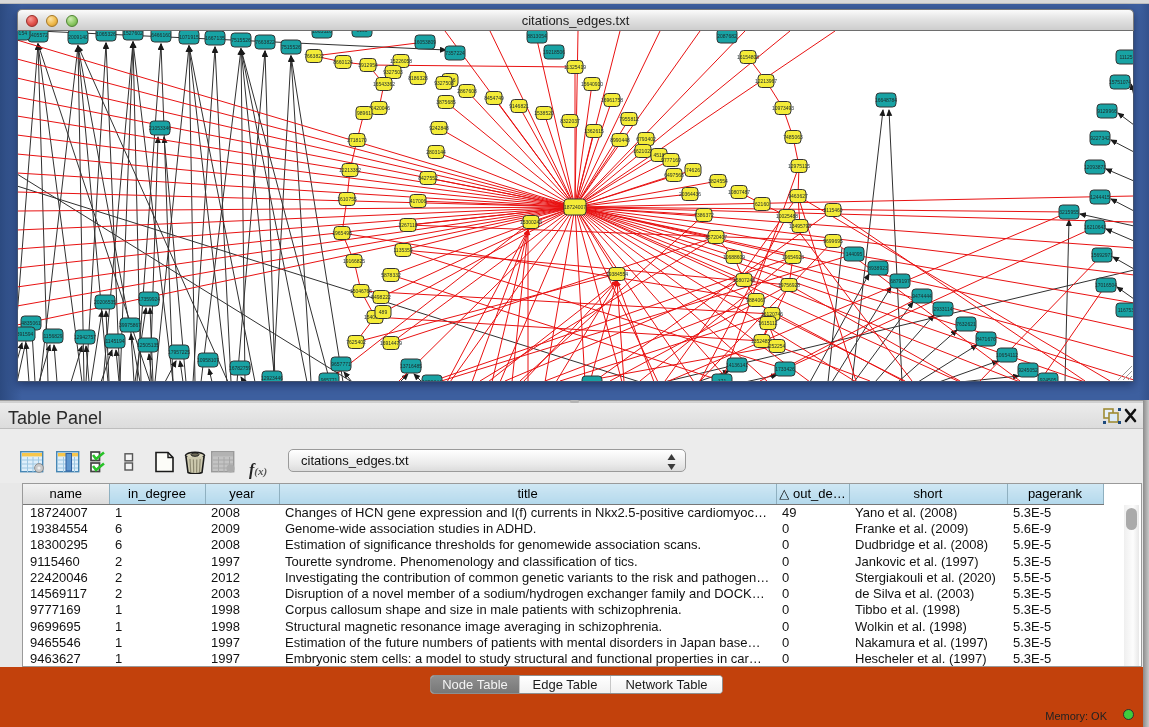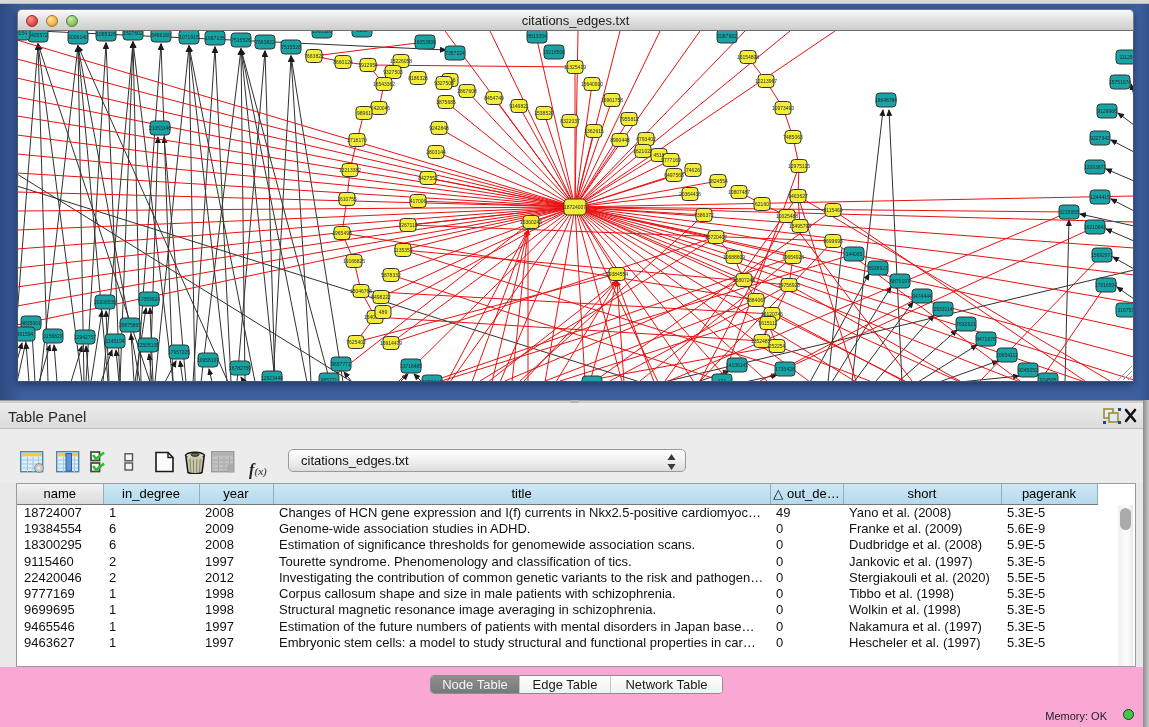--- a/index.html
+++ b/index.html
@@ -8,33 +8,33 @@
 #desk{position:absolute;left:0;top:4px;width:100%;height:396px;background:linear-gradient(90deg,#2c4a80 0,#3d5f9f 22px,#3d5f9f calc(100% - 10px),#33528c 100%)}
 #win{position:absolute;left:17px;top:5px;width:1117px;height:373px;border-radius:5px 5px 0 0;box-shadow:0 3px 9px rgba(0,10,40,.45)}
 #tbar{position:absolute;left:0;top:0;width:100%;height:22px;border-radius:5px 5px 0 0;background:linear-gradient(#fbfbfb,#e3e3e3 45%,#cdcdcd);border:1px solid #7a7a7a;border-bottom:1px solid #6e6e6e}
 #tbar .title{position:absolute;left:0;right:0;top:3px;text-align:center;font-size:13px;color:#222}
 .tl{position:absolute;top:5px;width:12px;height:12px;border-radius:50%}
 #tl1{left:8px;background:radial-gradient(circle at 35% 30%,#f79b96,#e1514a 55%,#b33430);border:1px solid #9a2b27}
 #tl2{left:28px;background:radial-gradient(circle at 35% 30%,#fbe2a4,#efba4b 55%,#c98f2d);border:1px solid #a57724}
 #tl3{left:48px;background:radial-gradient(circle at 35% 30%,#cdeab2,#8cc963 55%,#5f9e3e);border:1px solid #4e8431}
 #divider{position:absolute;left:0;top:400px;width:100%;height:3px;background:#d0d0d0;border-top:1px solid #9b9b9b}
 #tphead{position:absolute;left:0;top:403px;width:100%;height:26px;background:linear-gradient(#ececec,#dcdcdc);border-bottom:1px solid #bdbdbd}
-#tphead .t{position:absolute;left:8px;top:5px;font-size:15px;color:#2a2a2a}
+#tphead .t{position:absolute;left:8px;top:5px;font-size:18px;color:#2a2a2a}
 #toolbar{position:absolute;left:0;top:429px;width:100%;height:54px;background:#ececec}
-#tblwrap{position:absolute;left:16px;top:483px;width:1120px;height:184px;background:#fff;border:1px solid #9a9a9a;overflow:hidden}
+#tblwrap{position:absolute;left:22px;top:483px;width:1120px;height:184px;background:#fff;border:1px solid #9a9a9a;overflow:hidden}
 table{border-collapse:collapse;table-layout:fixed;width:1074px;font-size:13px}
 th{height:20px;background:linear-gradient(#cfe7f4,#b4d9ec);border-right:1px solid #8fb0c0;border-bottom:1px solid #777;font-weight:normal;font-size:13px;padding:0}
 th.c0{background:linear-gradient(#f2f2f2,#dcdcdc)}
 td{height:16.3px;padding:0 0 0 6px;white-space:nowrap;overflow:hidden;color:#111}
 .c0{width:86px}.c1{width:96px}.c2{width:74px}.c3{width:497px}.c4{width:73px}.c5{width:158px}.c6{width:96px}
 td.c0{padding-left:7px}
 td.c4{padding-left:6px}
 #vscroll{position:absolute;right:2px;top:21px;width:15px;height:162px;background:linear-gradient(90deg,#efefef,#fdfdfd 60%,#e8e8e8)}
 #vthumb{position:absolute;left:2px;top:3px;width:11px;height:22px;background:#aaaaaa;border-radius:5.5px}
-#bottombar{position:absolute;left:0;top:667px;width:100%;height:60px;background:#f9a8d4}
+#bottombar{position:absolute;left:0;top:667px;width:100%;height:60px;background:#c2410c}
 #seg{position:absolute;left:430px;top:8px;height:19px;display:flex;border:1px solid #8e8e8e;border-radius:4px;overflow:hidden;background:#fff;font-size:13px}
 #seg div{display:flex;align-items:center;justify-content:center;height:100%}
 #seg .on{background:linear-gradient(#8f8f8f,#787878);color:#f4f4f4;width:88px}
 #seg .off{background:linear-gradient(#fff,#f1f1f1);color:#1a1a1a}
 #seg .s1{width:91px;border-left:1px solid #c7c7c7}
 #seg .s2{width:112px;border-left:1px solid #c7c7c7}
 #mem{position:absolute;right:42px;top:43px;font-size:11px;color:#222}
 #memdot{position:absolute;right:15px;top:42px;width:11px;height:11px;border-radius:50%;background:#3ecb3e;border:1.5px solid #2e2e2e}
 #redge{position:absolute;right:0;top:400px;width:6px;height:327px;background:linear-gradient(90deg,#8b8b8b,#c8c8c8)}
 .icon{position:absolute;top:22px}
@@ -1017,20 +1017,29 @@
 <tr>
             <td class="c0">22420046</td>
             <td class="c1">2</td>
             <td class="c2">2012</td>
             <td class="c3">Investigating the contribution of common genetic variants to the risk and pathogen…</td>
             <td class="c4">0</td>
             <td class="c5">Stergiakouli et al. (2020)</td>
             <td class="c6">5.5E-5</td>
           </tr>
 <tr>
+            <td class="c0">14569117</td>
+            <td class="c1">2</td>
+            <td class="c2">2003</td>
+            <td class="c3">Disruption of a novel member of a sodium/hydrogen exchanger family and DOCK…</td>
+            <td class="c4">0</td>
+            <td class="c5">de Silva et al. (2003)</td>
+            <td class="c6">5.3E-5</td>
+          </tr>
+<tr>
             <td class="c0">9777169</td>
             <td class="c1">1</td>
             <td class="c2">1998</td>
             <td class="c3">Corpus callosum shape and size in male patients with schizophrenia.</td>
             <td class="c4">0</td>
             <td class="c5">Tibbo et al. (1998)</td>
             <td class="c6">5.3E-5</td>
           </tr>
 <tr>
             <td class="c0">9699695</td>

